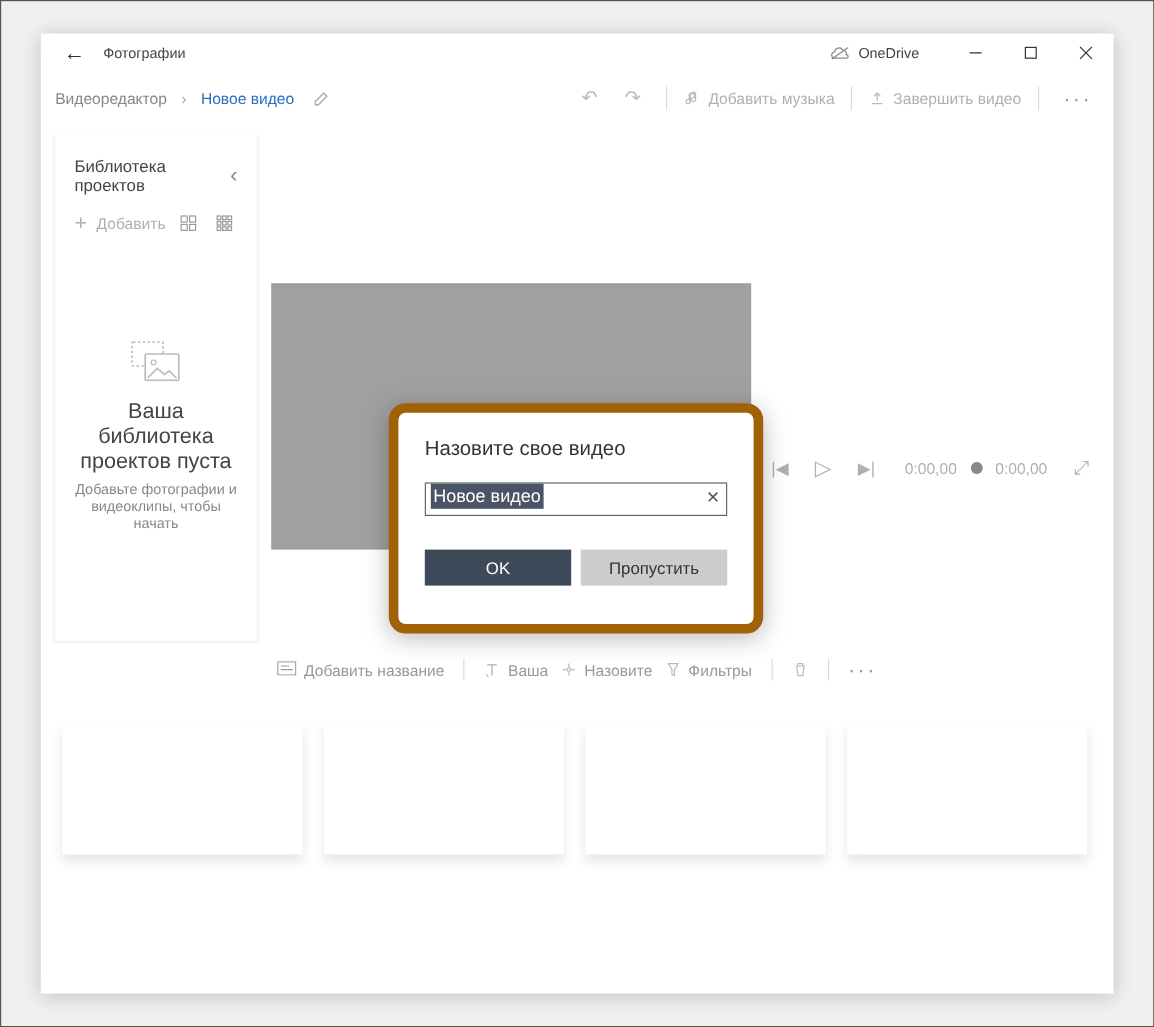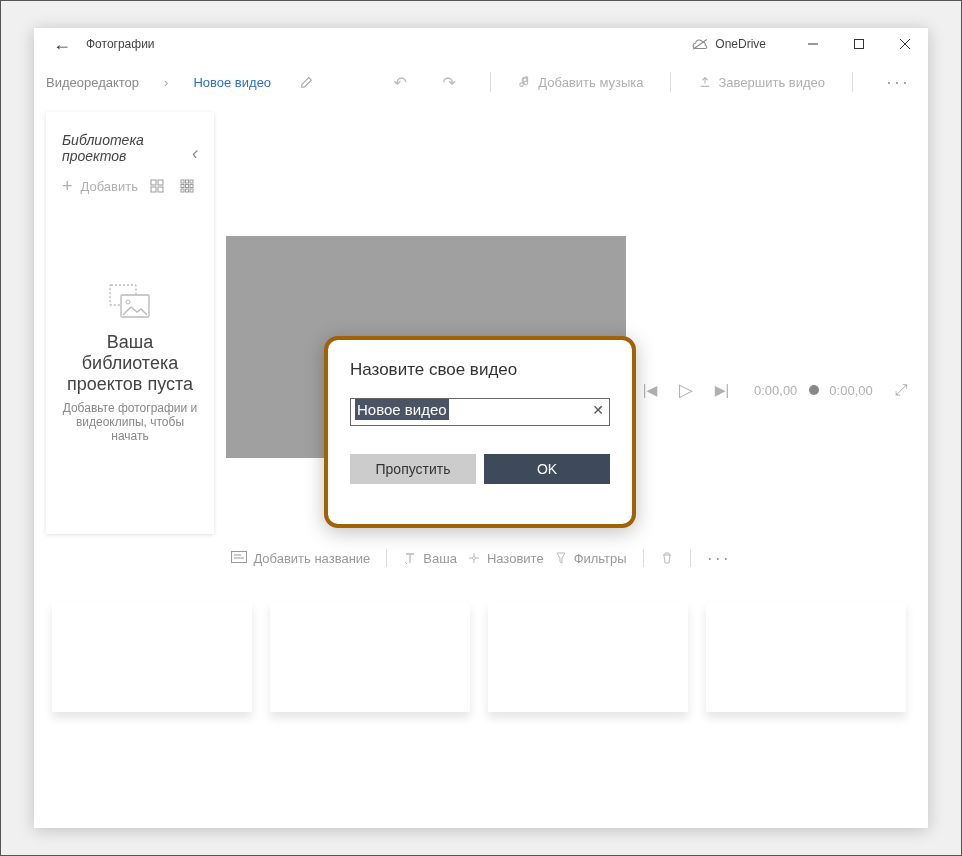--- a/index.html
+++ b/index.html
@@ -9,35 +9,35 @@
 
 .titlebar { height: 32px; display: flex; align-items: center; padding-left: 8px; }
 .titlebar .back { width: 40px; text-align: center; font-size: 18px; color: #333; cursor: pointer; }
 .titlebar .title { font-size: 12px; color: #444; margin-left: 4px; }
 .titlebar .spacer { flex: 1; }
 .titlebar .onedrive { display: flex; align-items: flex-start; gap: 6px; font-size: 12px; color: #444; margin-right: 24px; }
 .titlebar .onedrive svg { width: 18px; height: 14px; fill: #777; }
 .titlebar .wc { display: flex; }
 .titlebar .wc .btn { width: 46px; height: 32px; display: flex; align-items: center; justify-content: center; font-size: 14px; color: #333; cursor: pointer; }
 
-.cmdbar { height: 44px; display: flex; align-items: center; padding: 0 12px; gap: 21px; color: #999; font-size: 13px; }
+.cmdbar { height: 44px; display: flex; align-items: center; padding: 0 12px; gap: 8px; color: #999; font-size: 13px; }
 .cmdbar .crumb { color: #888; }
 .cmdbar .crumb.active { color: #2b6ec2; }
 .cmdbar .chev { color: #aaa; margin: 0 4px; }
 .cmdbar .pencil { color: #aaa; margin-left: 8px; }
 .cmdbar .sep { width: 1px; height: 20px; background: #ddd; margin: 0 6px; }
 .cmdbar .fill { flex: 1; }
 .cmdbar .cmd { display: flex; align-items: center; gap: 6px; color: #b0b0b0; cursor: pointer; }
 .cmdbar .undo, .cmdbar .redo { width: 28px; text-align: center; font-size: 16px; color: #bbb; }
 .cmdbar .more { font-size: 18px; letter-spacing: 2px; color: #999; padding: 0 6px; cursor: pointer; }
 
 .content { flex: 1; display: flex; flex-direction: column; }
 .top { height: 430px; display: flex; padding: 8px 12px 0 12px; gap: 12px; }
 .library { width: 362px; background: #fff; box-shadow: 0 1px 4px rgba(0,0,0,.12); padding: 16px; display: flex; flex-direction: column; }
-.lib-head { display: flex; align-items: flex-end; height: 36px; font-style: italic; }
+.lib-head { display: flex; align-items: center; height: 36px; }
 .lib-head .t { font-size: 14px; color: #444; flex: 1; }
 .lib-head .collapse { font-size: 18px; color: #888; cursor: pointer; }
 .lib-toolbar { height: 44px; display: flex; align-items: center; }
 .lib-toolbar .add { display: flex; align-items: center; gap: 8px; color: #b0b0b0; font-size: 13px; cursor: pointer; }
 .lib-toolbar .add .plus { font-size: 18px; line-height: 1; }
 .lib-toolbar .sp { flex: 1; }
 .lib-toolbar .view { width: 22px; height: 22px; margin-left: 8px; display: flex; align-items: center; justify-content: center; color: #999; cursor: pointer; }
 .lib-empty { flex: 1; display: flex; flex-direction: column; align-items: center; justify-content: center; text-align: center; color: #555; }
 .lib-empty .icon { margin-bottom: 14px; }
 .lib-empty .h { font-size: 18px; color: #444; margin-bottom: 6px; }
@@ -56,21 +56,21 @@
 .storyboard-bar { height: 48px; display: flex; align-items: center; justify-content: center; gap: 10px; color: #999; font-size: 13px; border-top: none; }
 .storyboard-bar .cmd { display: flex; gap: 6px; cursor: pointer; }
 .storyboard-bar .sep { width: 1px; height: 18px; background: #ddd; margin: 0 6px; }
 .storyboard-bar .trash { font-size: 15px; }
 .storyboard-bar .more { font-size: 18px; letter-spacing: 2px; }
 
 .storyboard { flex: 1; display: flex; gap: 18px; padding: 20px 18px; }
 .clip { flex: 1; max-width: 200px; height: 110px; background: #fff; box-shadow: 0 6px 10px rgba(0,0,0,.1); border-radius: 1px; }
 
 
-.modal { position: absolute; top: 336px; left: 324px; width: 312px; height: 192px; background: #fff; border: 4px solid #a16207; border-radius: 14px; padding: 20px 22px; z-index: 100; box-shadow: 0 4px 20px rgba(0,0,0,.25); }
+.modal { position: absolute; top: 336px; left: 324px; width: 312px; height: 192px; background: #fff; border: 8px solid #a16207; border-radius: 14px; padding: 20px 22px; z-index: 100; box-shadow: 0 4px 20px rgba(0,0,0,.25); }
 .modal .mtitle { font-size: 17px; color: #333; margin-bottom: 18px; }
 .modal .inwrap { position: relative; margin-bottom: 28px; }
 .modal .in { width: 100%; height: 28px; border: 1px solid #666; padding: 2px 28px 2px 4px; font-size: 15px; outline: none; }
 .modal .sel { background: #4a5464; color: #fff; padding: 2px 2px; }
 .modal .clr { position: absolute; right: 6px; top: 4px; font-size: 14px; color: #555; cursor: pointer; }
 .modal .btnrow { display: flex; gap: 8px; }
 .modal .mbtn { flex: 1; height: 30px; border: none; font-size: 14px; cursor: pointer; }
 .modal .ok { background: #3e4a5a; color: #fff; }
 .modal .skip { background: #ccc; color: #333; }
 
@@ -269,18 +269,18 @@
   </div>
 </div>
 
 <div class="modal">
   <div class="mtitle">Назовите свое видео</div>
   <div class="inwrap">
     <div class="in"><span class="sel">Новое видео</span></div>
     <div class="clr">✕</div>
   </div>
   <div class="btnrow">
+    <button class="mbtn ok">OK</button>
     <button class="mbtn skip">Пропустить</button>
-    <button class="mbtn ok">OK</button>
   </div>
 </div>
 
 <div class="screenshot-border"></div>
 
 </body></html>

